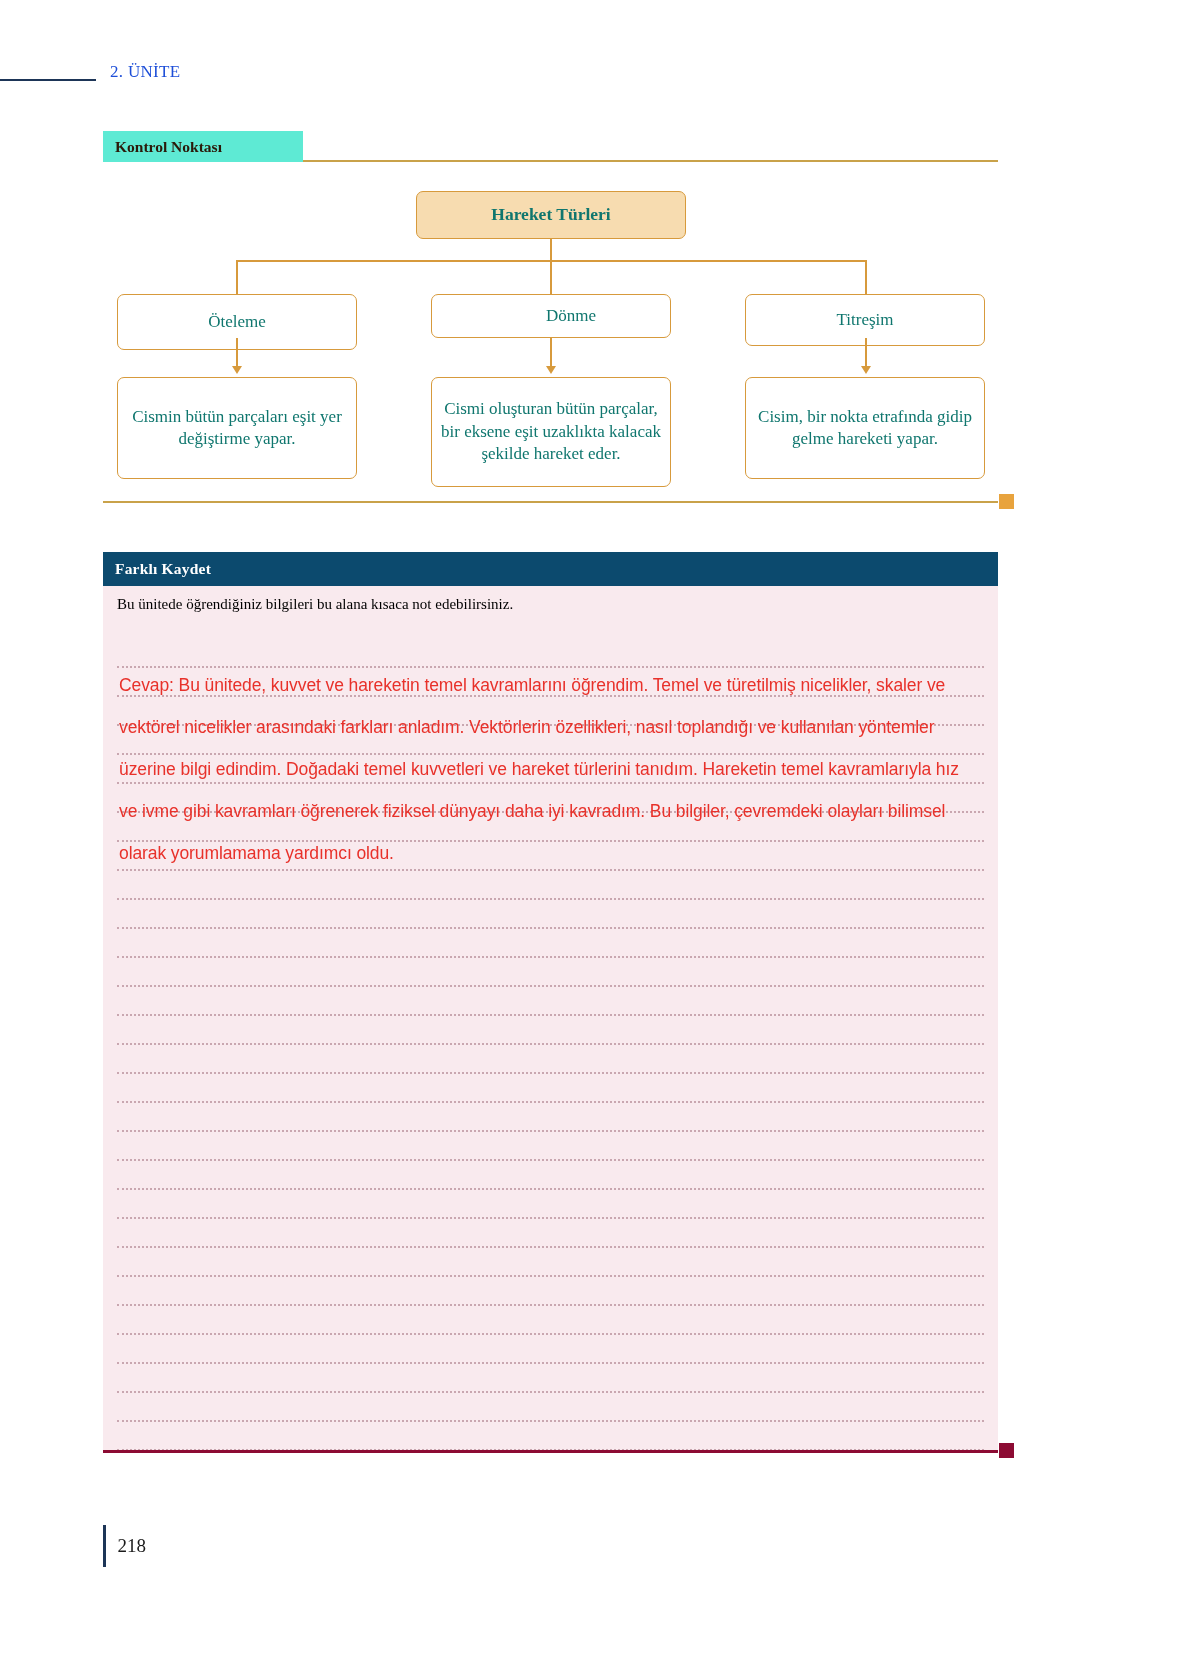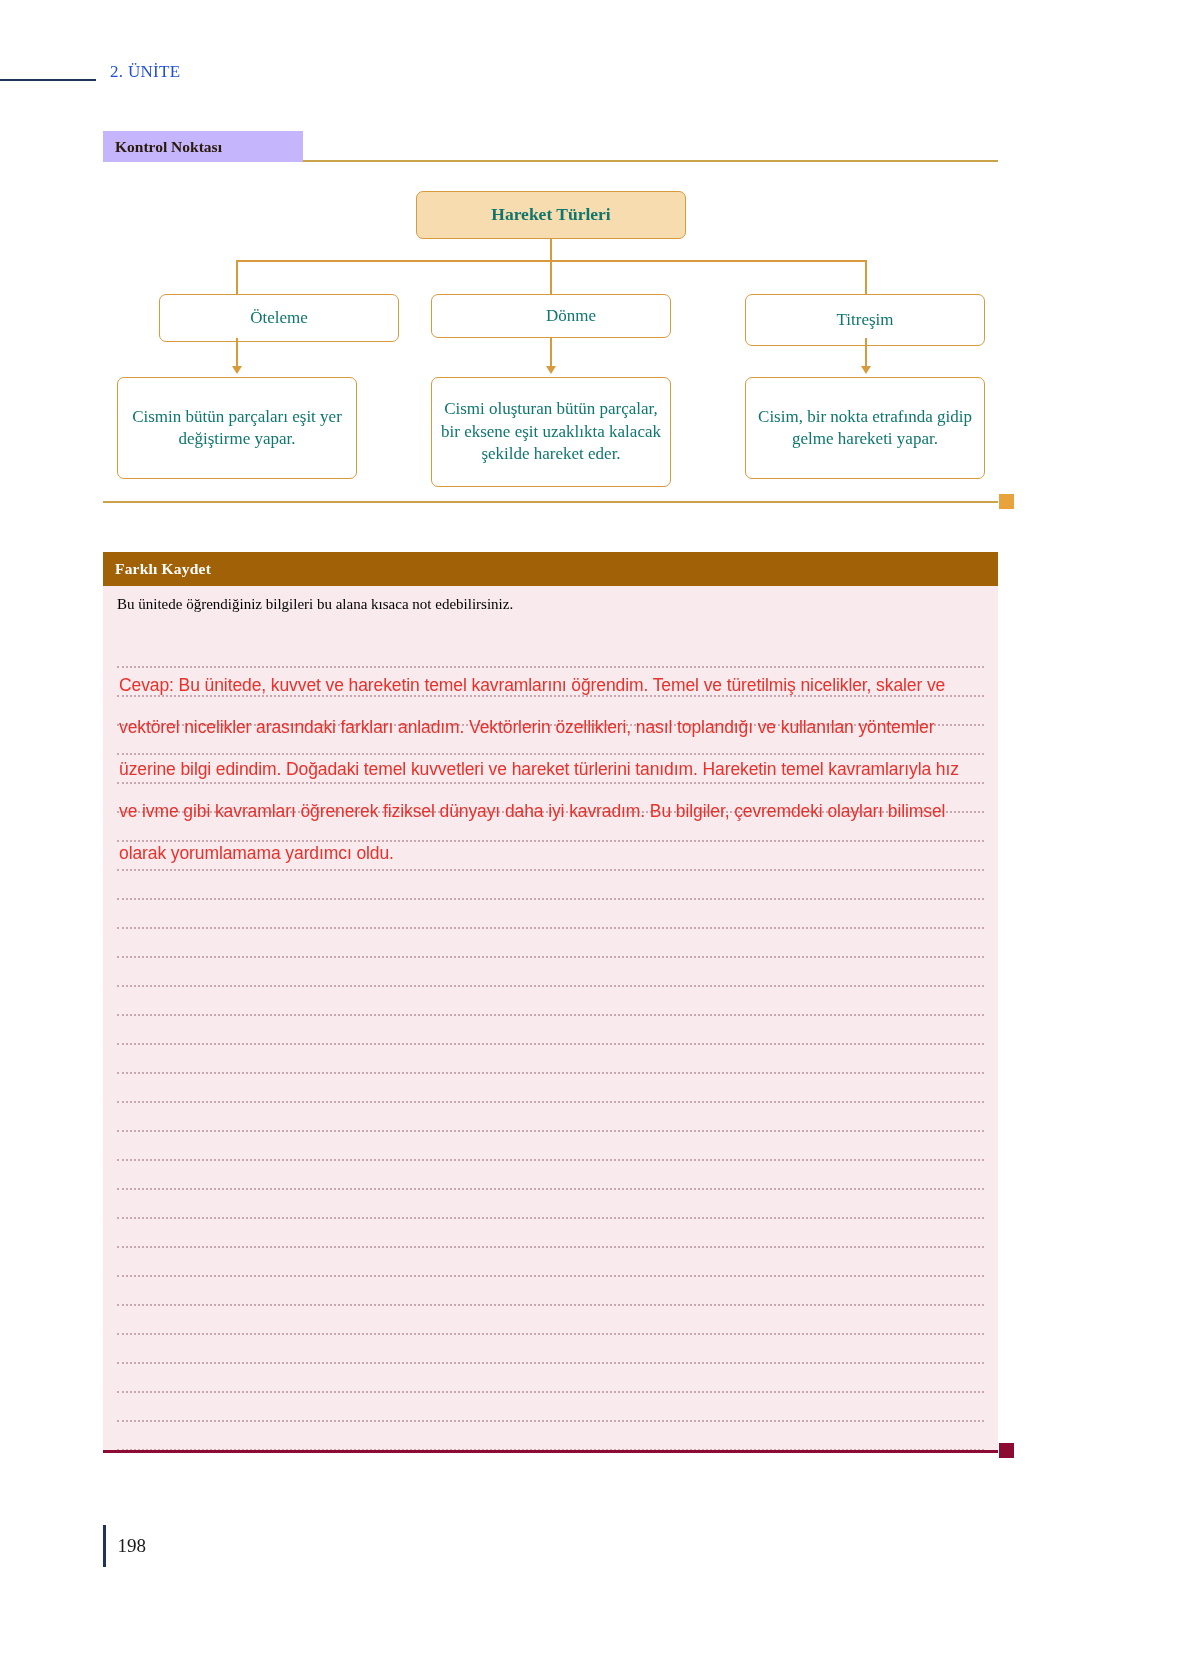--- a/index.html
+++ b/index.html
@@ -51,21 +51,21 @@
   .kontrol-tabrow {
     position: relative;
     height: 31px;
   }
   .kontrol-tab {
     position: absolute;
     left: 0;
     top: 0;
     width: 200px;
     height: 31px;
-    background: #c4b5fd;
+    background: #5eead4;
     display: flex;
     align-items: center;
     padding-left: 12px;
     box-sizing: border-box;
     font-family: "Liberation Serif", serif;
     font-weight: bold;
     font-size: 15.5px;
     color: #2b1a0a;
   }
   .kontrol-tabline {
@@ -140,21 +140,21 @@
 
   
   .fk-wrap {
     position: absolute;
     left: 103px;
     top: 552px;
     width: 895px;
   }
   .fk-header {
     height: 34px;
-    background: #a16207;
+    background: #0c4a6e;
     display: flex;
     align-items: center;
     padding-left: 12px;
     box-sizing: border-box;
     font-family: "Liberation Serif", serif;
     font-weight: bold;
     font-size: 15.5px;
     color: #ffffff;
     letter-spacing: 0.2px;
   }
@@ -249,21 +249,21 @@
   <div class="node root" style="left:313px; top:10px; width:270px; height:48px;">Hareket Türleri</div>
 
   <div class="connector vline" style="left:447px; top:58px; width:1.6px; height:22px;"></div>
 
   <div class="connector hline" style="left:133px; top:79px; width:630px; height:1.6px;"></div>
 
   <div class="connector vline" style="left:133px; top:79px; width:1.6px; height:35px;"></div>
   <div class="connector vline" style="left:447px; top:79px; width:1.6px; height:35px;"></div>
   <div class="connector vline" style="left:762px; top:79px; width:1.6px; height:35px;"></div>
 
-  <div class="node" style="left:14px; top:113px; width:240px; height:48px;margin-left:42px;">Öteleme</div>
+  <div class="node" style="left:14px; top:113px; width:240px; height:56px;">Öteleme</div>
   <div class="node" style="left:328px; top:113px; width:240px; height:44px;padding-left:48px;">Dönme</div>
   <div class="node" style="left:642px; top:113px; width:240px; height:52px;">Titreşim</div>
 
   <div class="connector vline" style="left:133px; top:157px; width:1.6px; height:30px;"></div>
   <div class="arrowhead" style="left:129px; top:185px;"></div>
 
   <div class="connector vline" style="left:447px; top:157px; width:1.6px; height:30px;"></div>
   <div class="arrowhead" style="left:443px; top:185px;"></div>
 
   <div class="connector vline" style="left:762px; top:157px; width:1.6px; height:30px;"></div>
@@ -312,14 +312,14 @@
         <div class="dline"></div>
       </div>
     <div class="answer-overlay">Cevap: Bu ünitede, kuvvet ve hareketin temel kavramlarını öğrendim. Temel ve türetilmiş nicelikler, skaler ve vektörel nicelikler arasındaki farkları anladım. Vektörlerin özellikleri, nasıl toplandığı ve kullanılan yöntemler üzerine bilgi edindim. Doğadaki temel kuvvetleri ve hareket türlerini tanıdım. Hareketin temel kavramlarıyla hız ve ivme gibi kavramları öğrenerek fiziksel dünyayı daha iyi kavradım. Bu bilgiler, çevremdeki olayları bilimsel olarak yorumlamama yardımcı oldu.</div>
   </div>
   <div class="fk-bottomline"></div>
 </div>
 <div class="fk-endsquare"></div>
 
 <div class="footer">
   <div class="footer-bar"></div>
-  <div class="footer-num">198</div>
+  <div class="footer-num">218</div>
 </div>
 
 </body></html>

